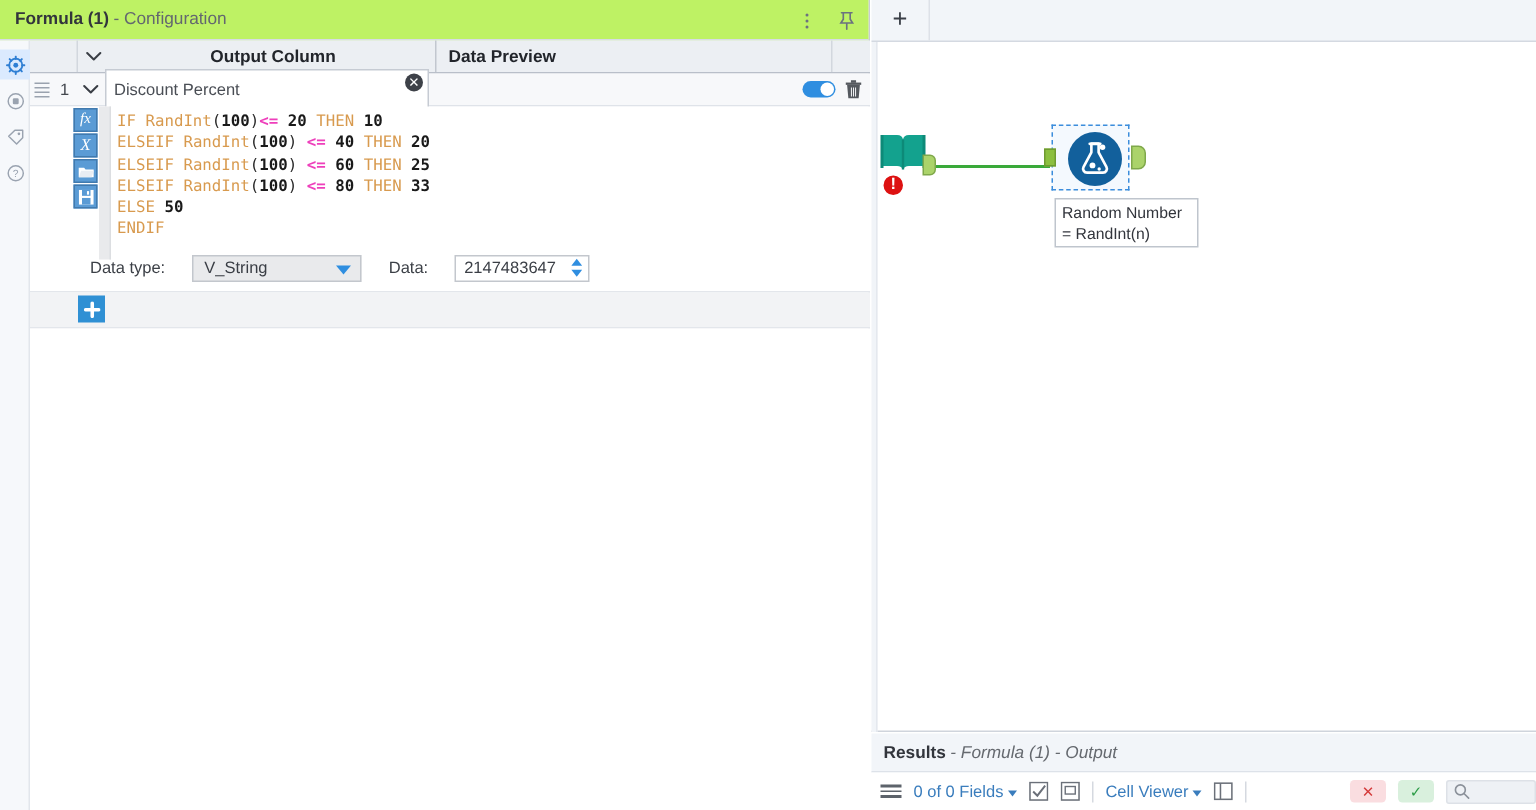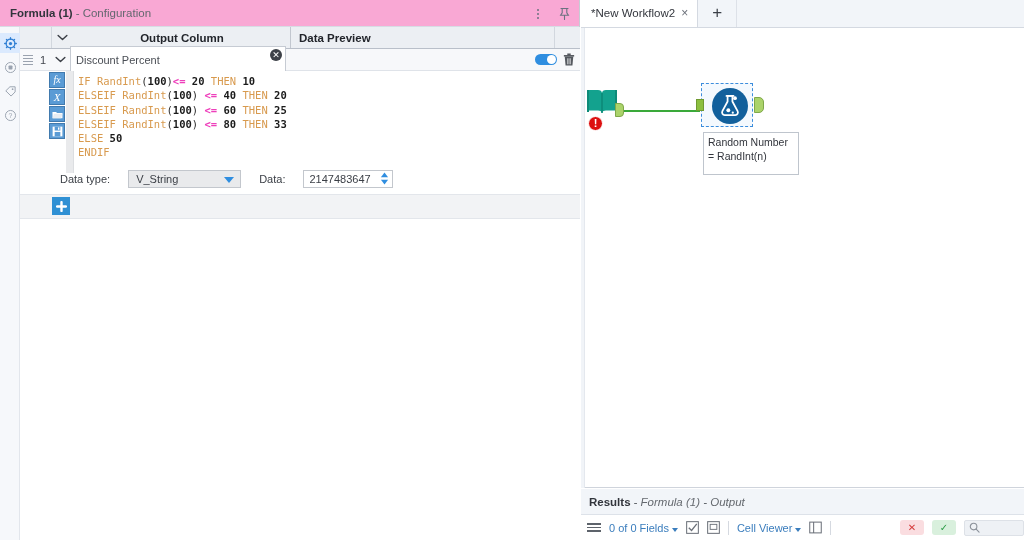--- a/index.html
+++ b/index.html
@@ -17,21 +17,21 @@
   
   #config-pane {
     position: absolute; left: 0; top: 0;
     width: 580px; height: 540px;
     background: #ffffff;
     border-right: 1px solid #c8ccd4;
   }
   #config-title-bar {
     position: relative;
     height: 27px;
-    background: #f9a8d4;
+    background: #bef264;
     border-bottom: 1px solid #d7dce4;
     display: flex; align-items: center;
     padding-left: 10px;
   }
   #config-title-bar .t-strong { font-weight: bold; color: #32353c; font-size: 11.5px; }
   #config-title-bar .t-light { color: #63676f; font-size: 11.5px; margin-left: 3px; }
   #config-title-actions {
     position: absolute; right: 8px; top: 0; height: 27px;
     display: flex; align-items: center; gap: 14px;
   }
@@ -286,21 +286,21 @@
     display: flex; align-items: center; justify-content: center;
   }
   #node-formula-out {
     position: absolute; left: 53px; top: 97px;
     width: 10px; height: 16px;
     background: #abd36a; border: 1px solid #7fa84a;
     border-radius: 0 5px 5px 0;
   }
   #node-label {
     position: absolute; left: 703px; top: 132px;
-    width: 96px; height: 43px;
+    width: 96px; height: 33px;
     background: #ffffff; border: 1px solid #bfc5cd;
     padding: 2px 4px;
     font-size: 10.5px; line-height: 14px; color: #32353c;
   }
 
   
   #results-pane {
     position: absolute; left: 0; top: 489px;
     width: 443px; height: 51px; background: #ffffff;
   }
@@ -492,24 +492,20 @@
         </svg>
       </div>
     </div>
 
     <div id="config-blank"></div>
   </div>
 
   <div id="right-pane">
 
     <div id="tab-strip">
-      <div id="tab-active">
-        <span>*New Workflow2</span>
-        <span id="tab-close">×</span>
-      </div>
       <div id="tab-add">+</div>
     </div>
 
     <div id="canvas">
       <div id="canvas-gutter"></div>
     </div>
 
     <div id="conn-line" style="left:35px; top:110px;"></div>
 
     <div id="node-input" style="left:3px; top:86px;">

